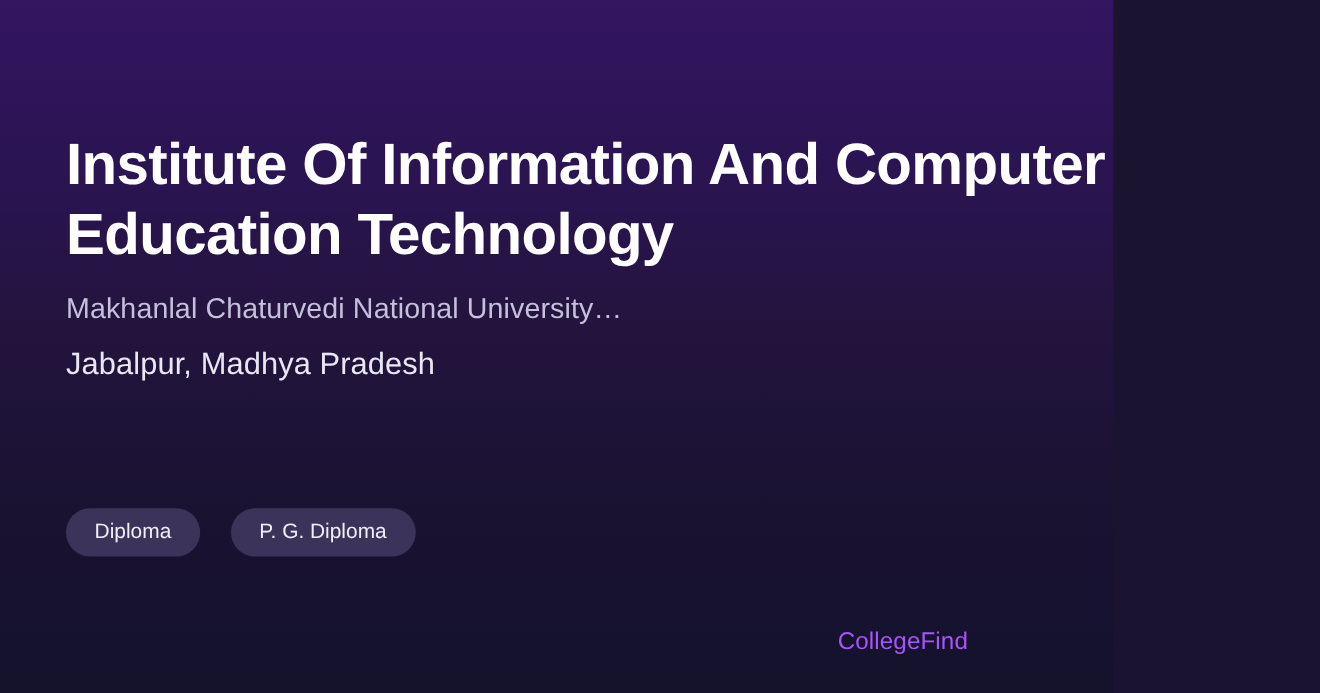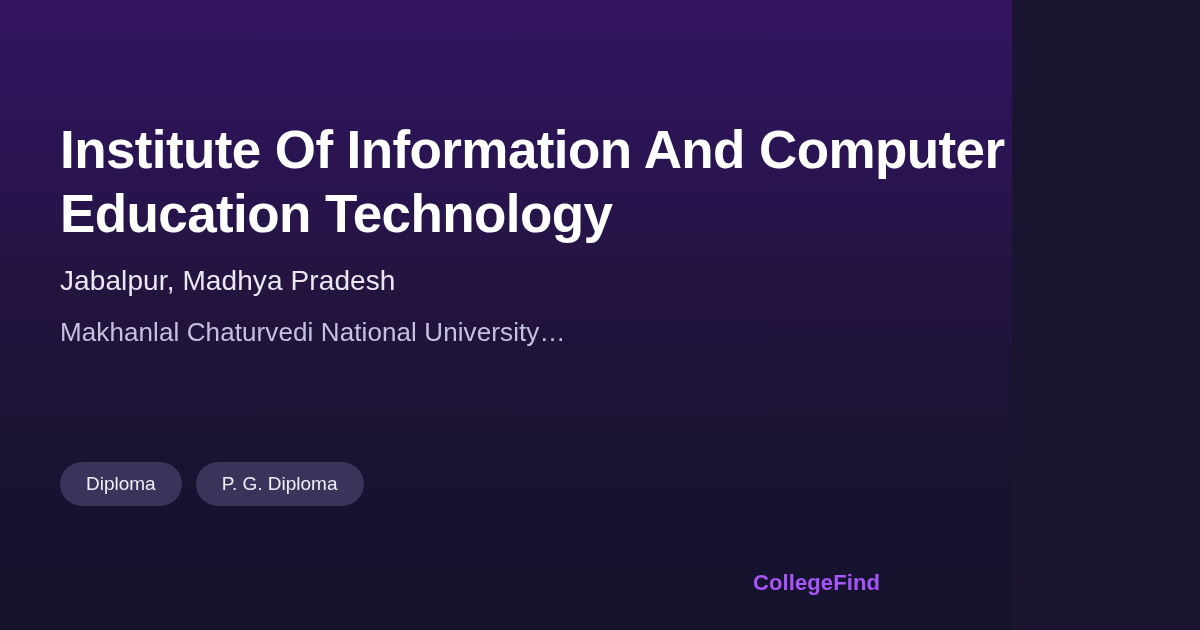--- a/index.html
+++ b/index.html
@@ -68,21 +68,21 @@
     color: #c5c1dc;
   }
 
   #tag-list {
     position: absolute;
     left: 60px;
     top: 462px;
     display: flex;
     flex-direction: row;
     align-items: center;
-    gap: 14px;
+    gap: 28px;
   }
 
   .tag-pill {
     display: inline-flex;
     align-items: center;
     justify-content: center;
     height: 44px;
     padding: 0 26px;
     border-radius: 22px;
     background: #3b3359;
@@ -92,37 +92,37 @@
     font-weight: 400;
     white-space: nowrap;
   }
 
   #brand-mark {
     position: absolute;
     right: 132px;
     top: 570px;
     font-size: 22px;
     line-height: 26px;
-    font-weight: 700;
+    font-weight: 400;
     letter-spacing: 0.1px;
     color: #a855f7;
     white-space: nowrap;
   }
 </style>
 </head>
 <body>
 
 <div id="og-card">
 
   <div id="content-block">
     <h1 id="college-title">Institute Of Information And Computer Education Technology</h1>
 
+    <div id="affiliation-line">Makhanlal Chaturvedi National University…</div>
+
     <div id="location-line">Jabalpur, Madhya Pradesh</div>
-
-    <div id="affiliation-line">Makhanlal Chaturvedi National University…</div>
   </div>
 
   <div id="tag-list">
     <span class="tag-pill">Diploma</span>
     <span class="tag-pill">P. G. Diploma</span>
   </div>
 
   <div id="brand-mark">CollegeFind</div>
 
 </div>

